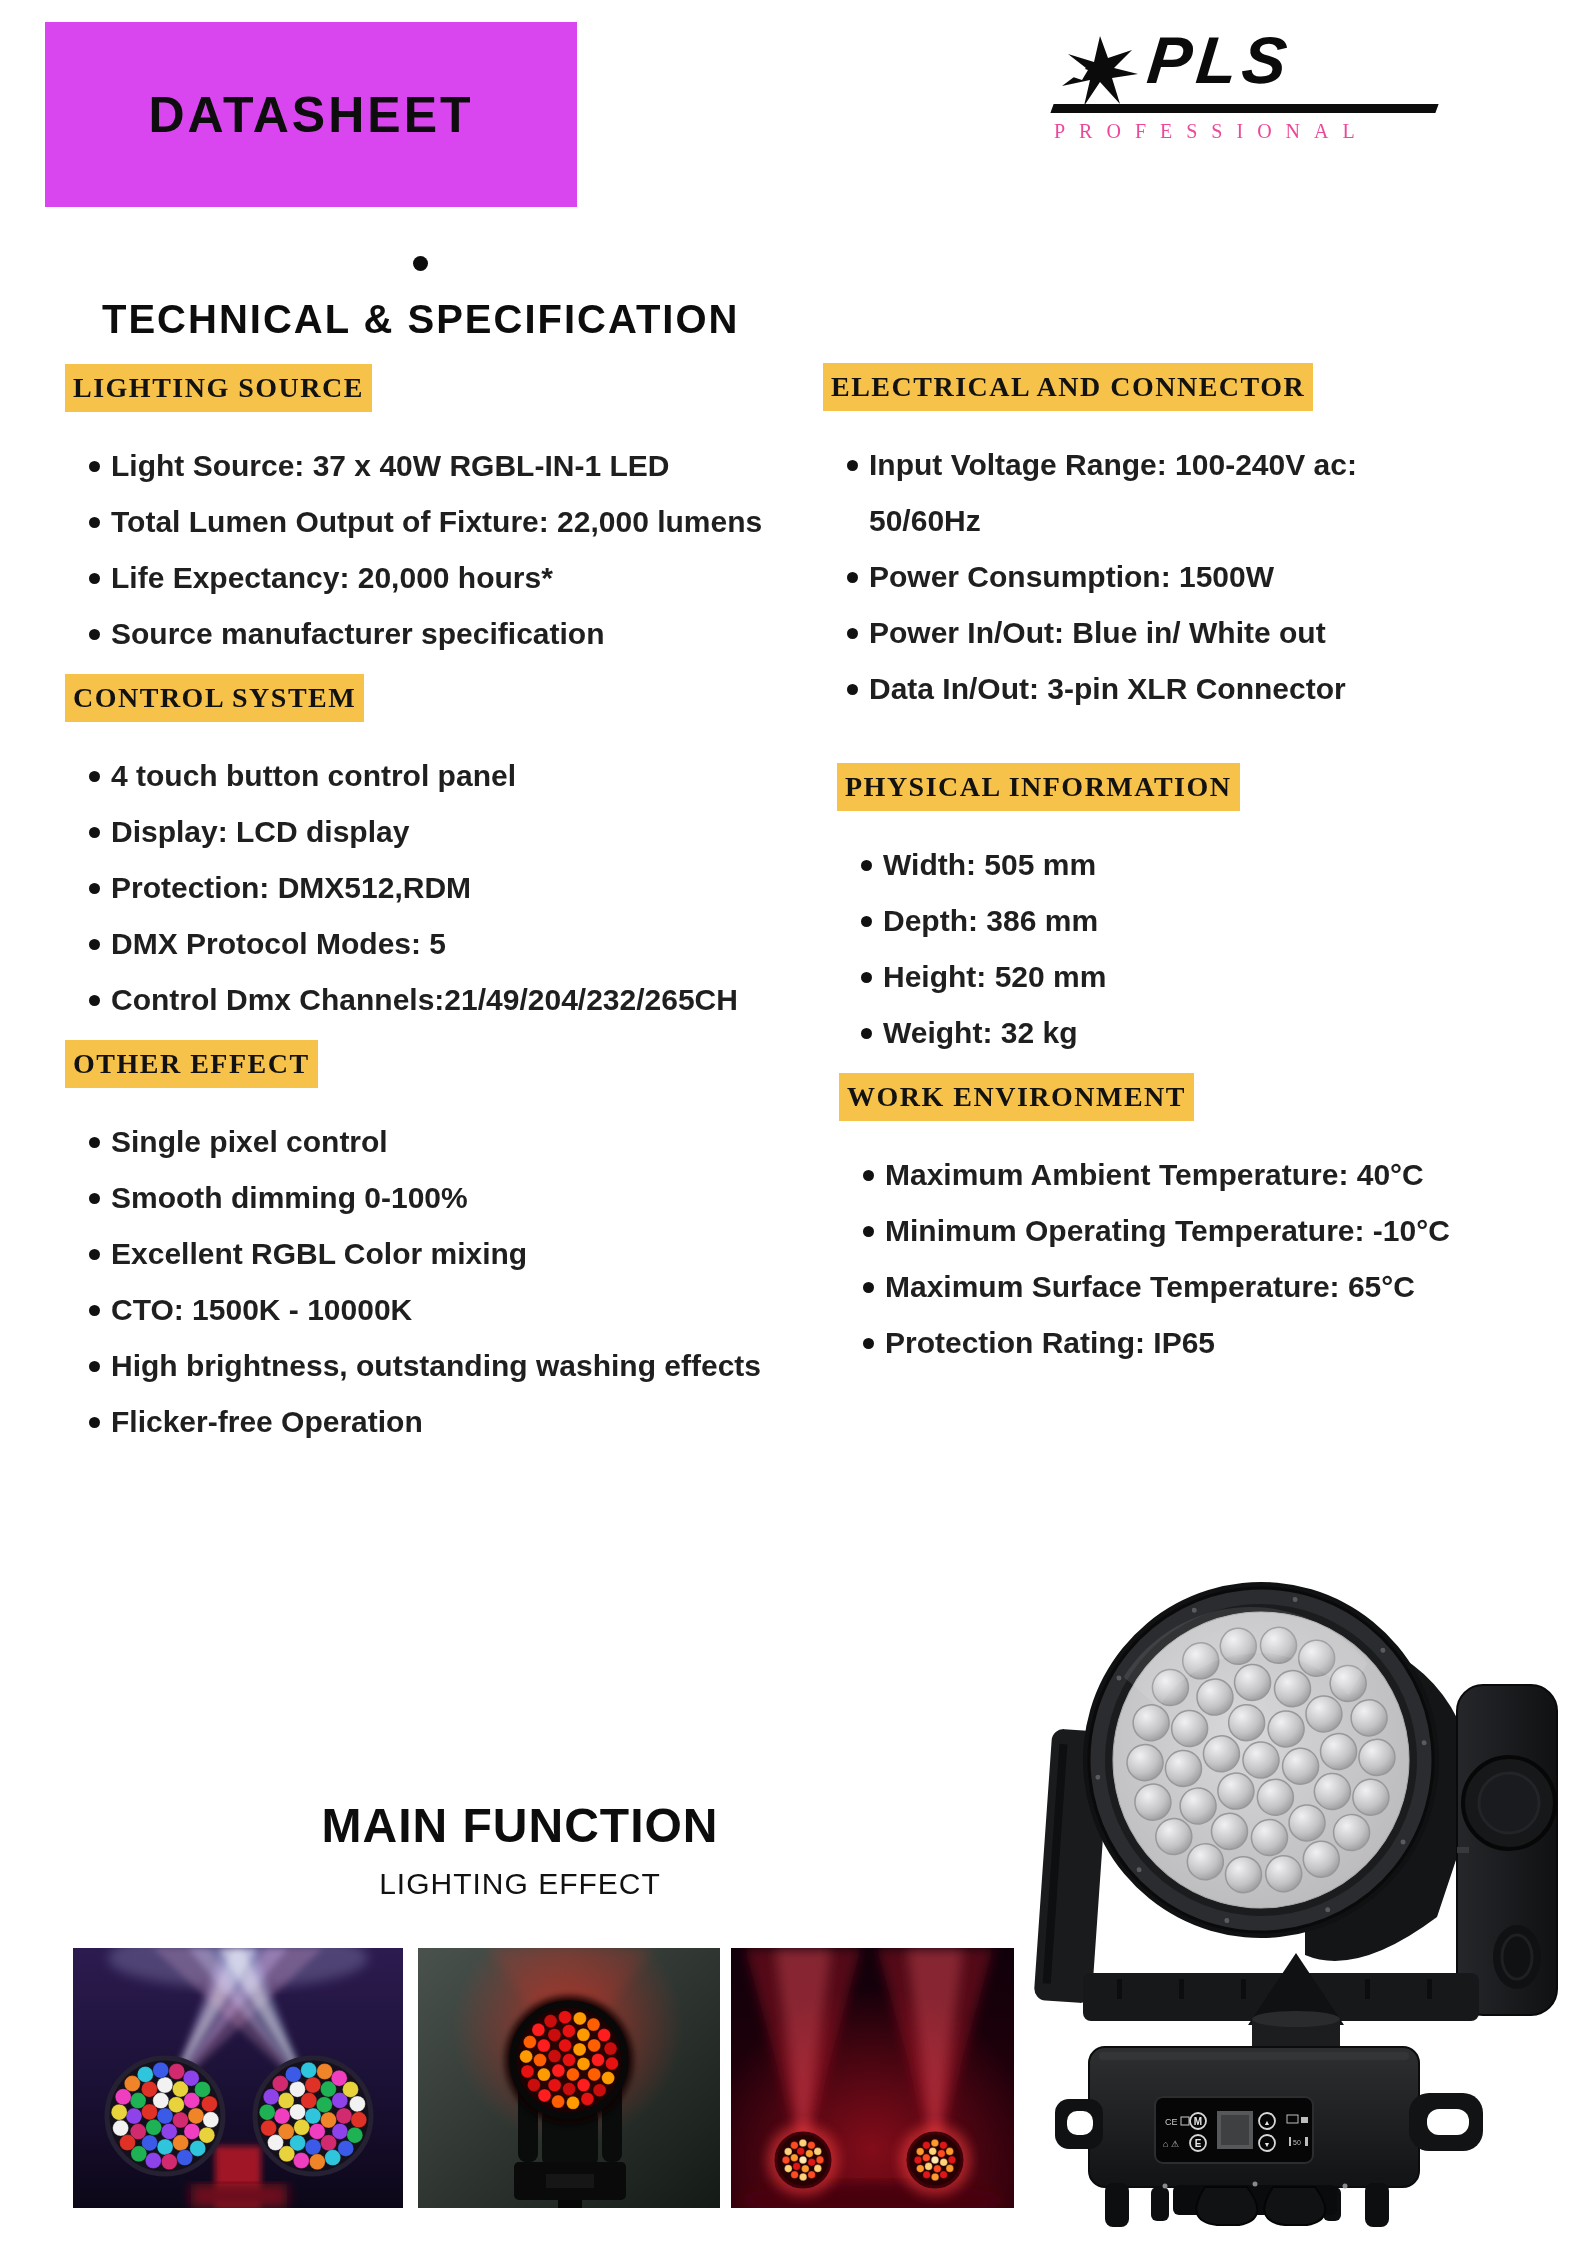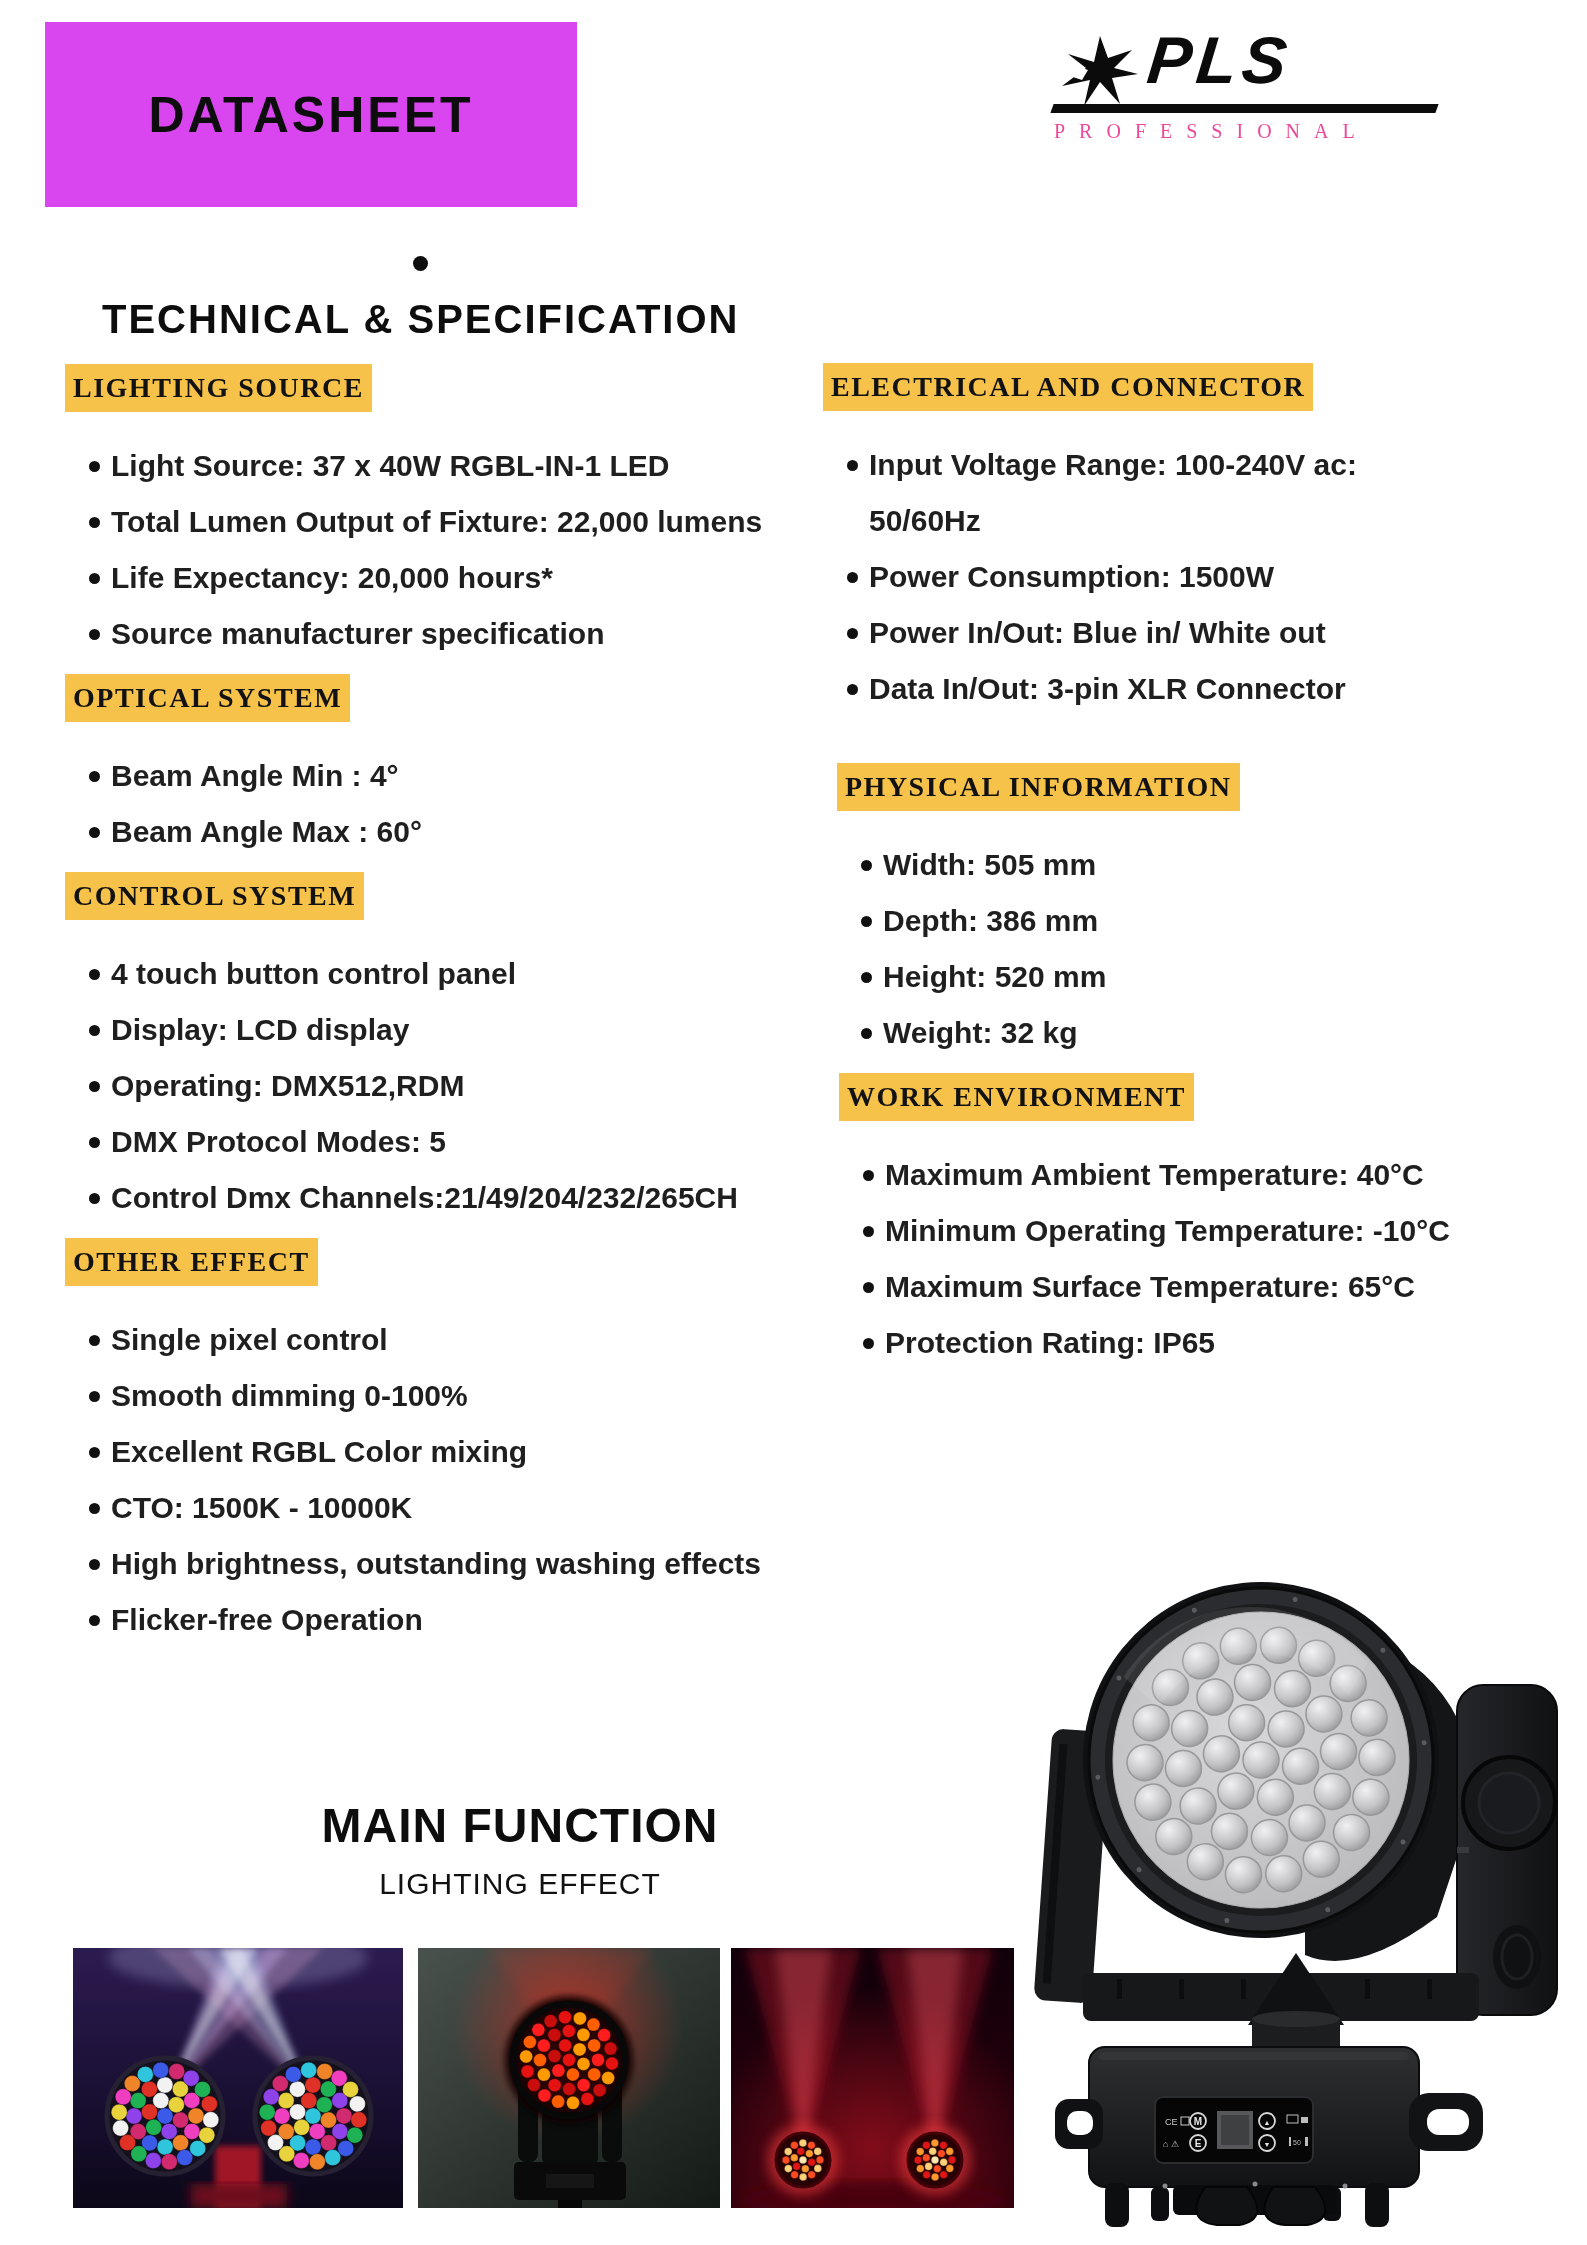--- a/index.html
+++ b/index.html
@@ -74,28 +74,24 @@
   <span class="txt">TECHNICAL &amp; SPECIFICATION</span>
 </div>
 
 <div id="col-left">
     <div class="section"><span class="badge">LIGHTING SOURCE</span><ul class="items">
         <li>Light Source: 37 x 40W RGBL-IN-1 LED</li>
         <li>Total Lumen Output of Fixture: 22,000 lumens</li>
         <li>Life Expectancy: 20,000 hours*</li>
         <li>Source manufacturer specification</li>
       </ul></div>
-    <div class="section"><span class="badge">OPTICAL SYSTEM</span><ul class="items">
-        <li>Beam Angle Min : 4°</li>
-        <li>Beam Angle Max : 60°</li>
-      </ul></div>
     <div class="section"><span class="badge">CONTROL SYSTEM</span><ul class="items">
         <li>4 touch button control panel</li>
         <li>Display: LCD display</li>
-        <li>Operating: DMX512,RDM</li>
+        <li>Protection: DMX512,RDM</li>
         <li>DMX Protocol Modes: 5</li>
         <li>Control Dmx Channels:21/49/204/232/265CH</li>
       </ul></div>
     <div class="section"><span class="badge">OTHER EFFECT</span><ul class="items">
         <li>Single pixel control</li>
         <li>Smooth dimming 0-100%</li>
         <li>Excellent RGBL Color mixing</li>
         <li>CTO: 1500K - 10000K</li>
         <li>High brightness, outstanding washing effects</li>
         <li>Flicker-free Operation</li>

